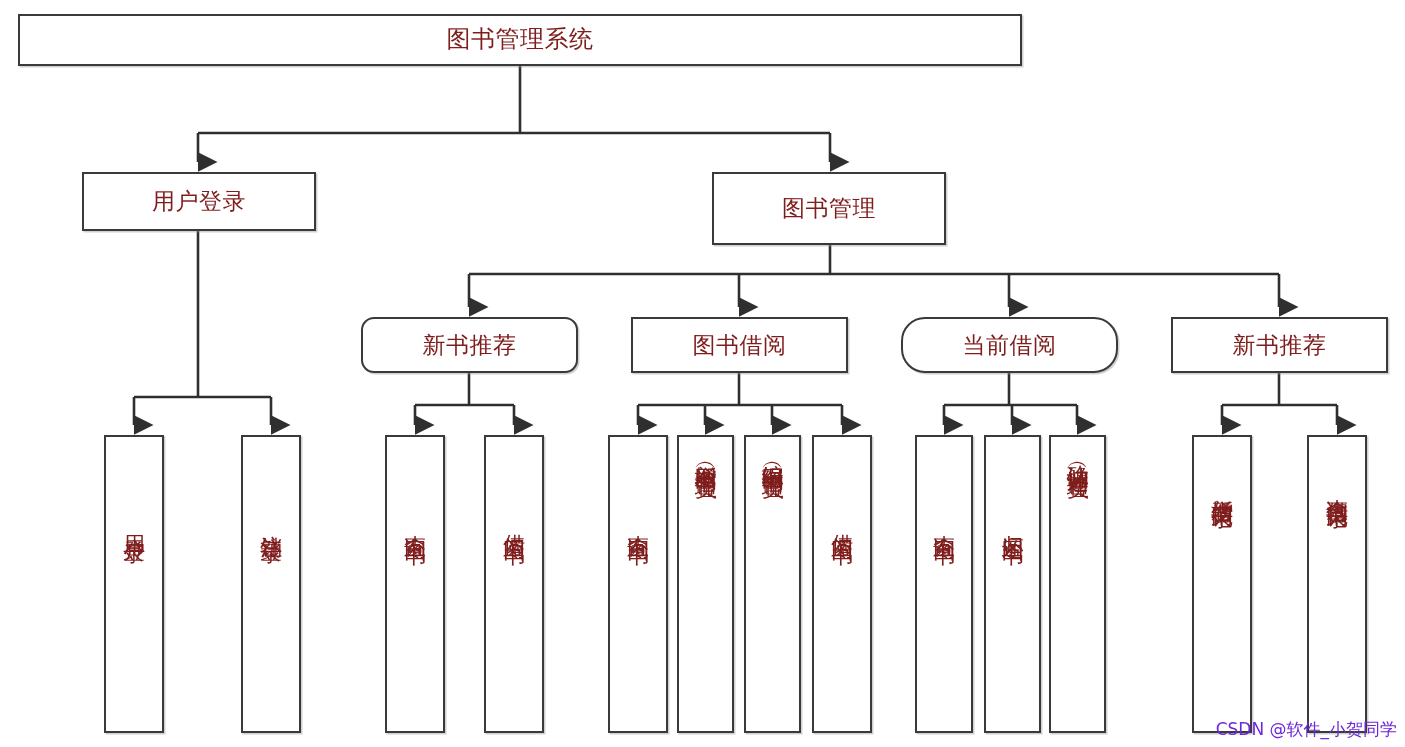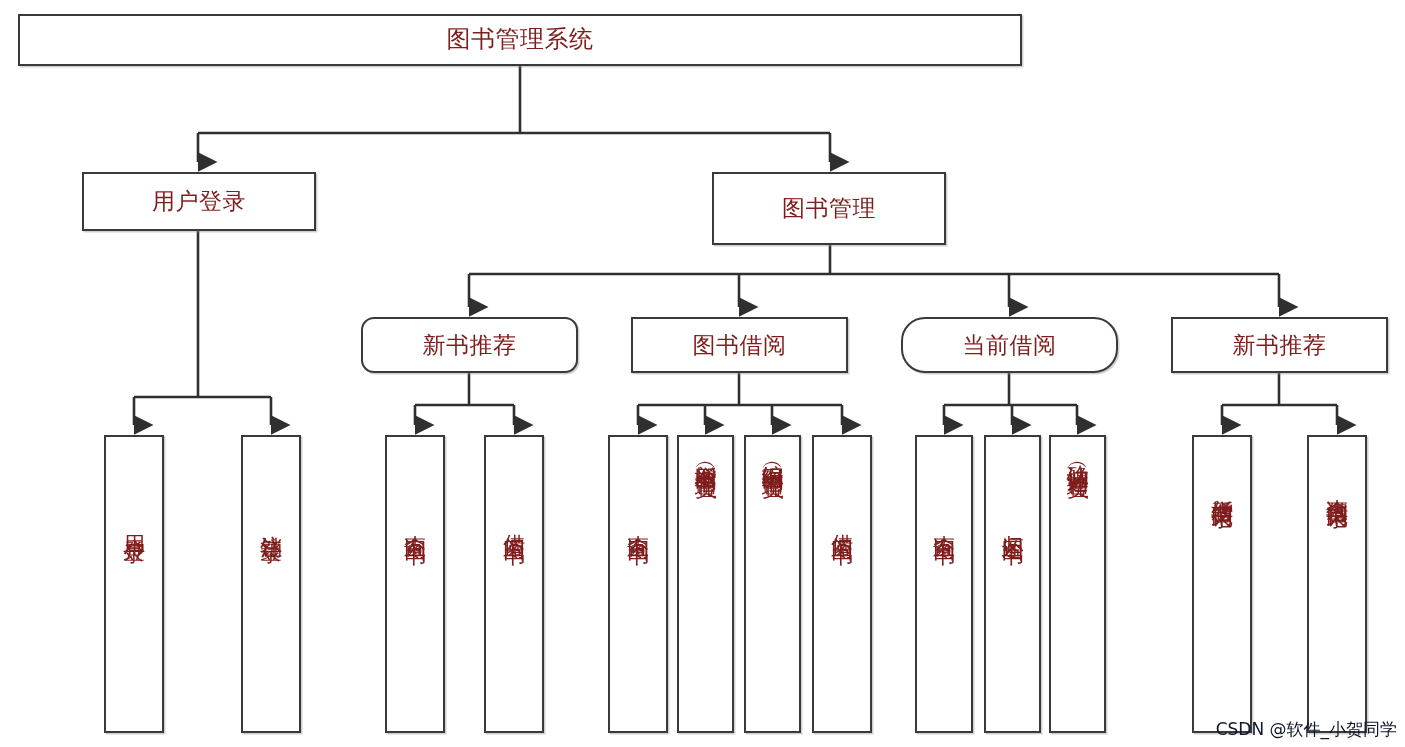--- a/index.html
+++ b/index.html
@@ -68,21 +68,21 @@
   }
   .node.vert.tall .label {
     letter-spacing: 2px;
   }
   #watermark {
     position: absolute;
     z-index: 3;
     right: 8px;
     bottom: 6px;
     font-size: 17px;
-    color: #0f172a;
+    color: #6d28d9;
     white-space: nowrap;
     font-family: "DejaVu Sans", "Liberation Sans", sans-serif;
   }
 </style>
 </head>
 <body>
 
 <div id="canvas">
 
   <svg id="wires" viewBox="0 0 1405 747" xmlns="http://www.w3.org/2000/svg">

